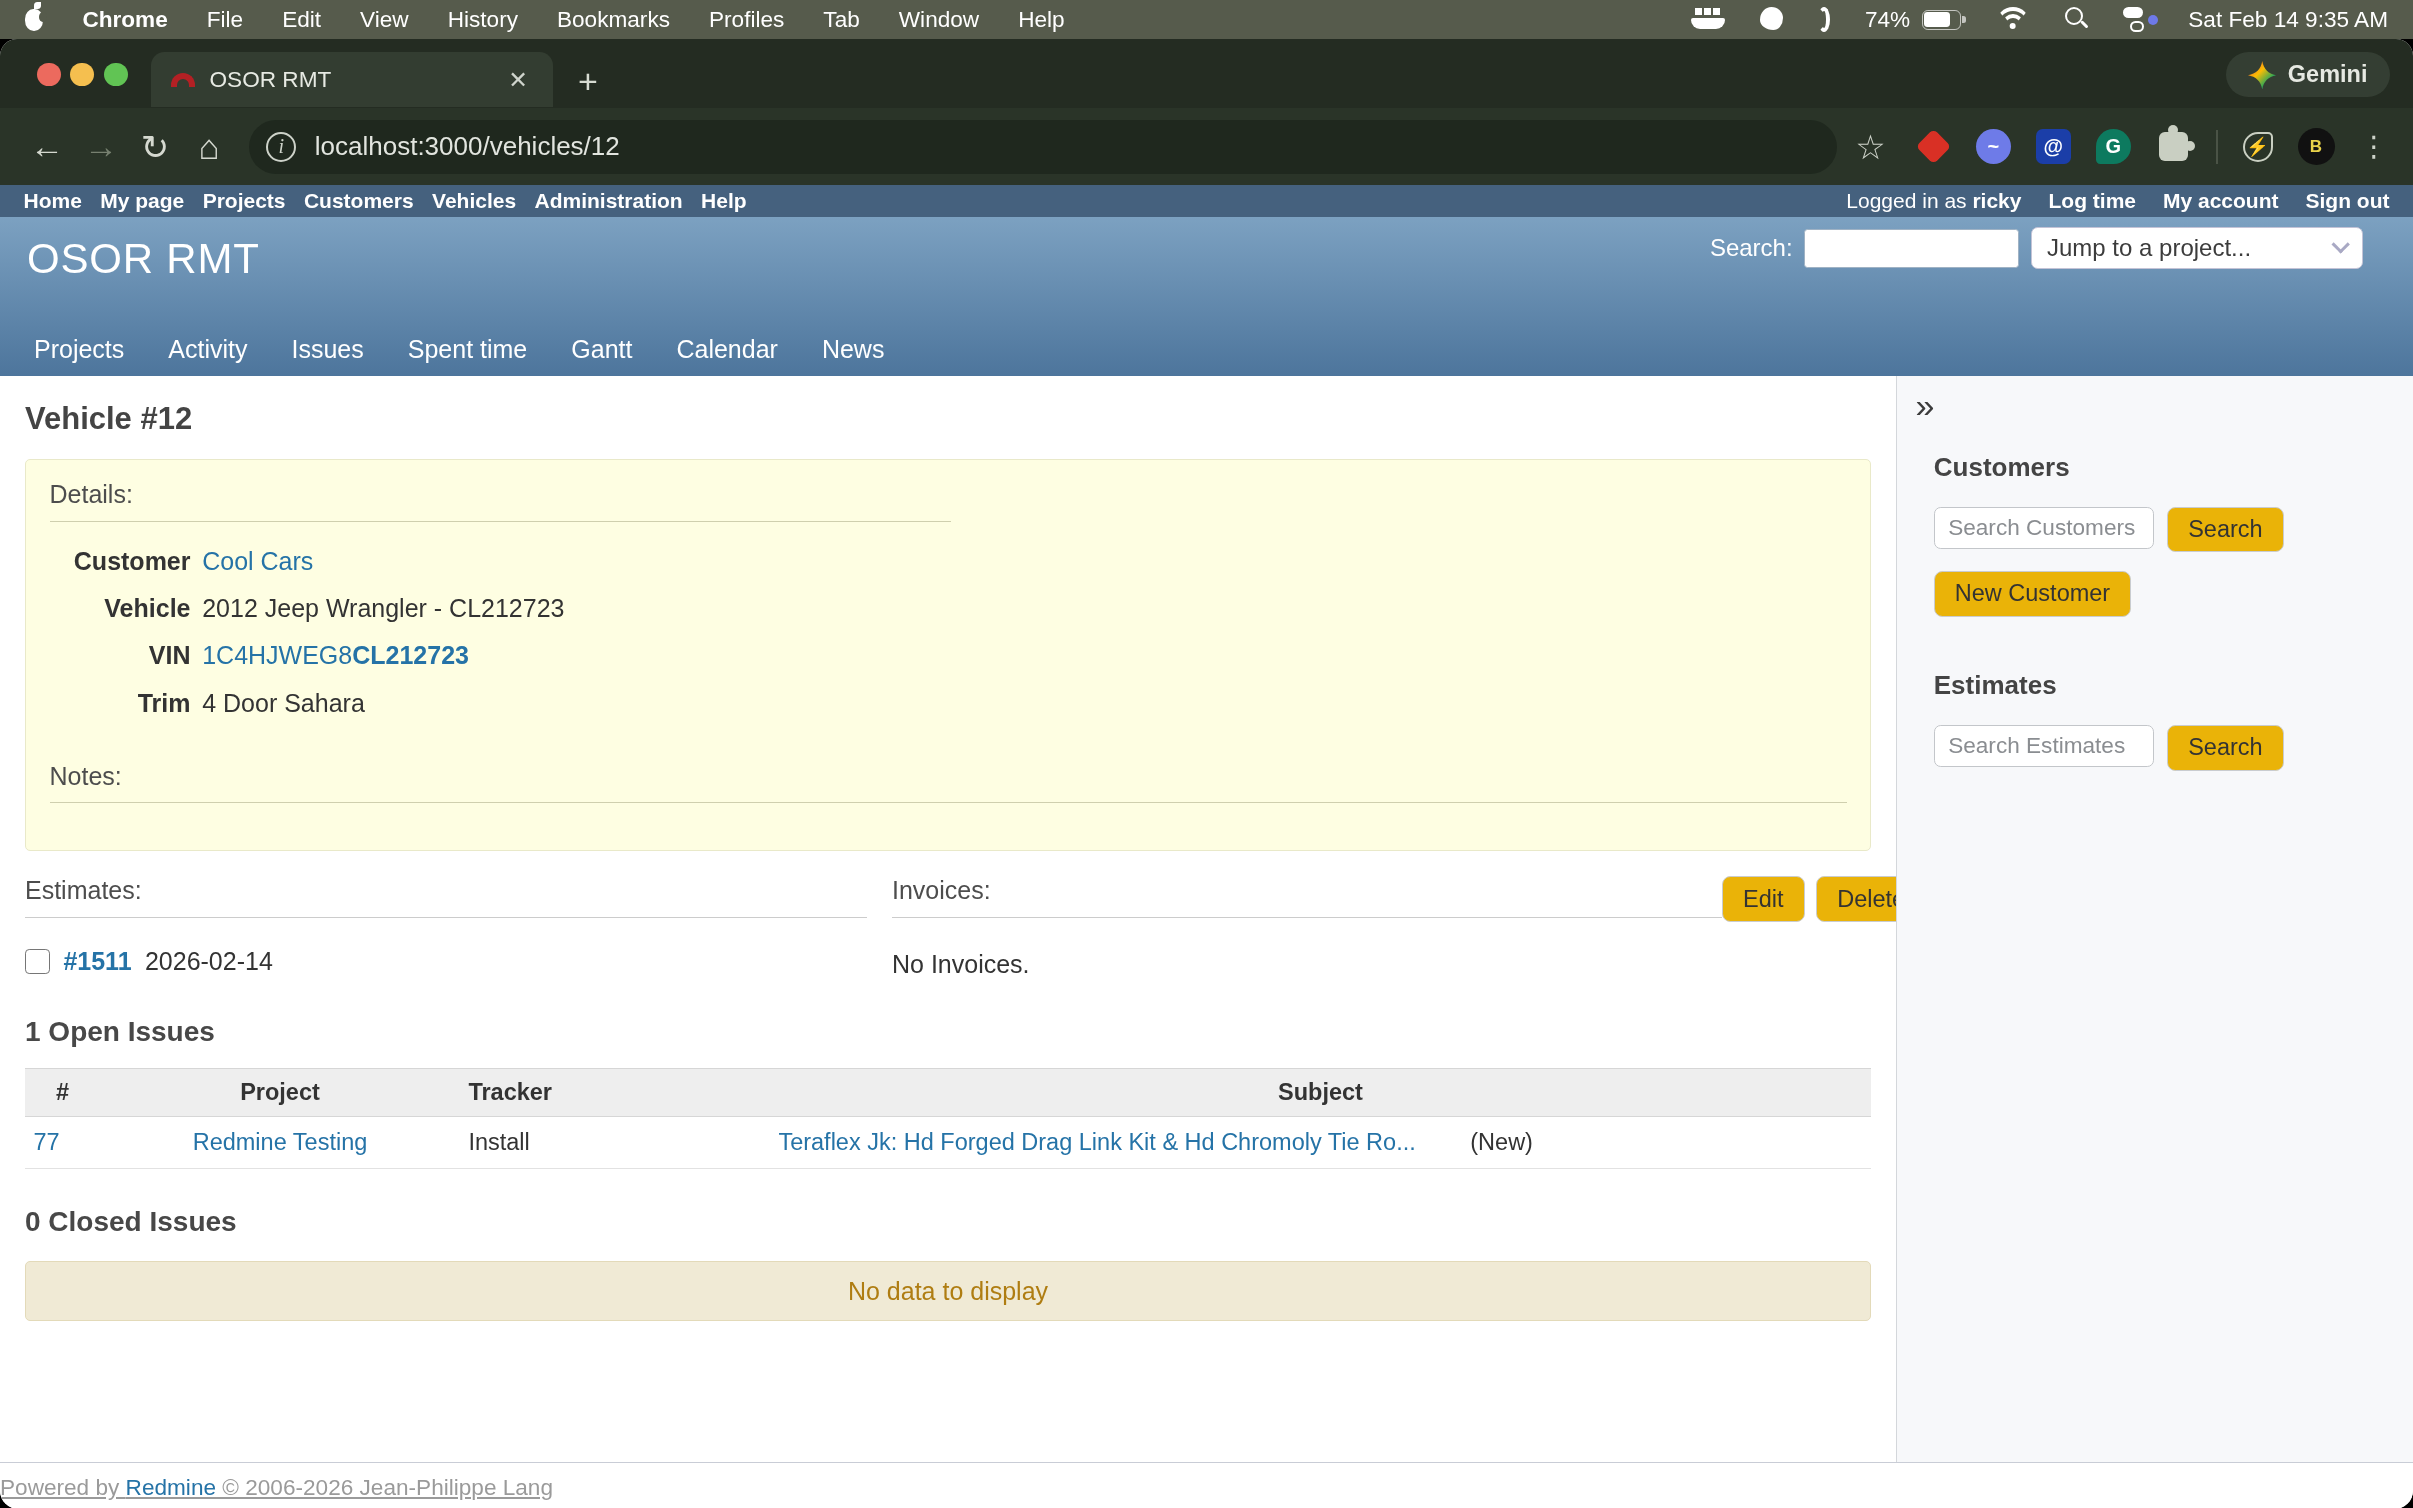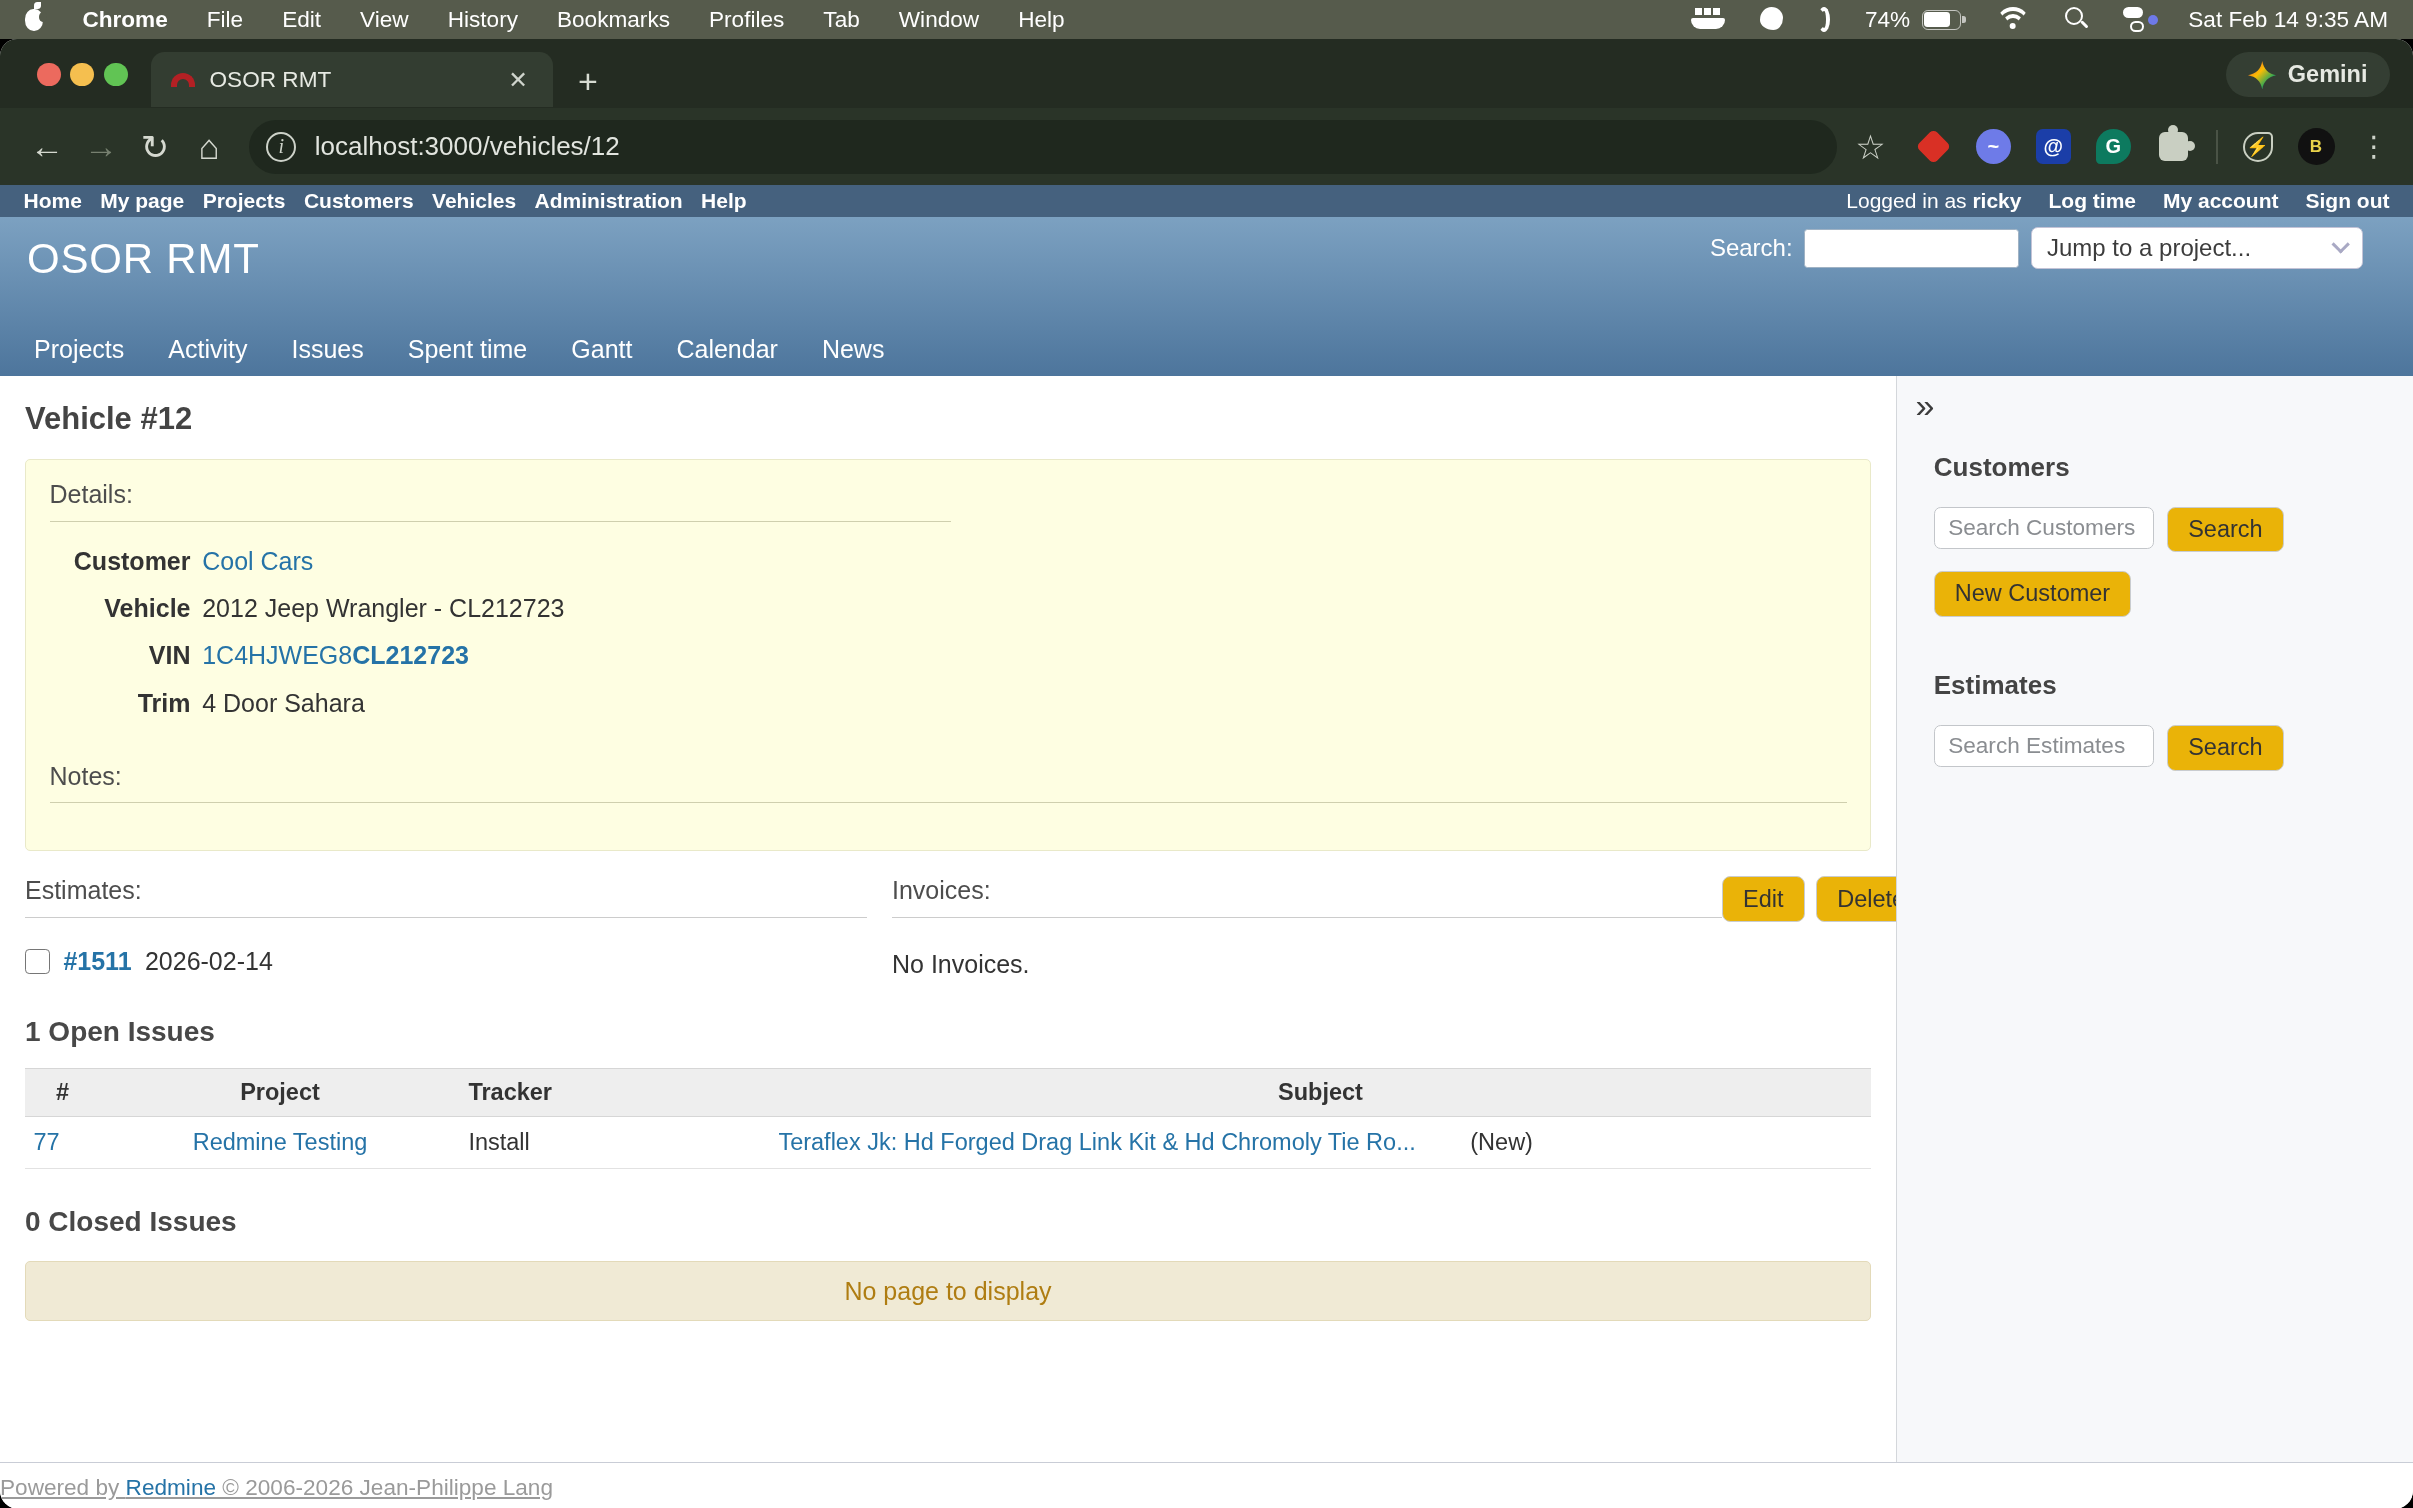--- a/index.html
+++ b/index.html
@@ -384,21 +384,21 @@
               <td class="col-tracker">Install</td>
               <td class="col-subject">
                 <a class="rlink" href="#">Teraflex Jk: Hd Forged Drag Link Kit &amp; Hd Chromoly Tie Ro...</a><span class="status-new"> (New)</span>
               </td>
             </tr>
           </tbody>
         </table>
 
         <h2 class="issues-h2">0 Closed Issues</h2>
         <div class="nodata-box">
-          <span class="nodata-text">No page to display</span>
+          <span class="nodata-text">No data to display</span>
         </div>
       </div>
 
       <div class="sidebar">
         <span class="collapse-ico">»</span>
         <div class="sb-inner">
           <div class="sb-h3">Customers</div>
           <div class="sb-row">
             <input class="sb-input" type="text" placeholder="Search Customers" style="">
             <button class="btn">Search</button>

